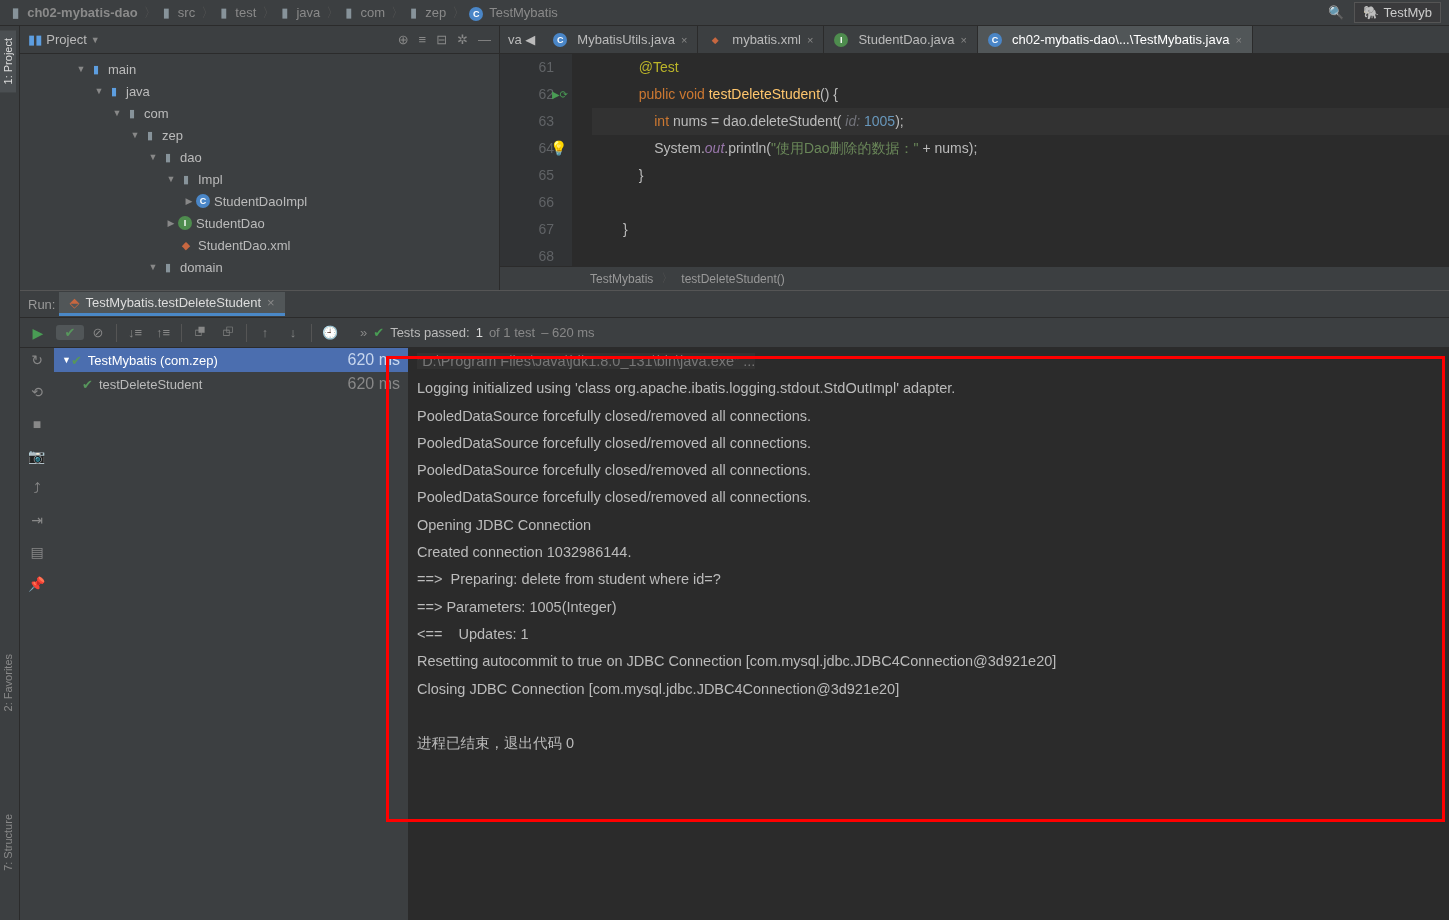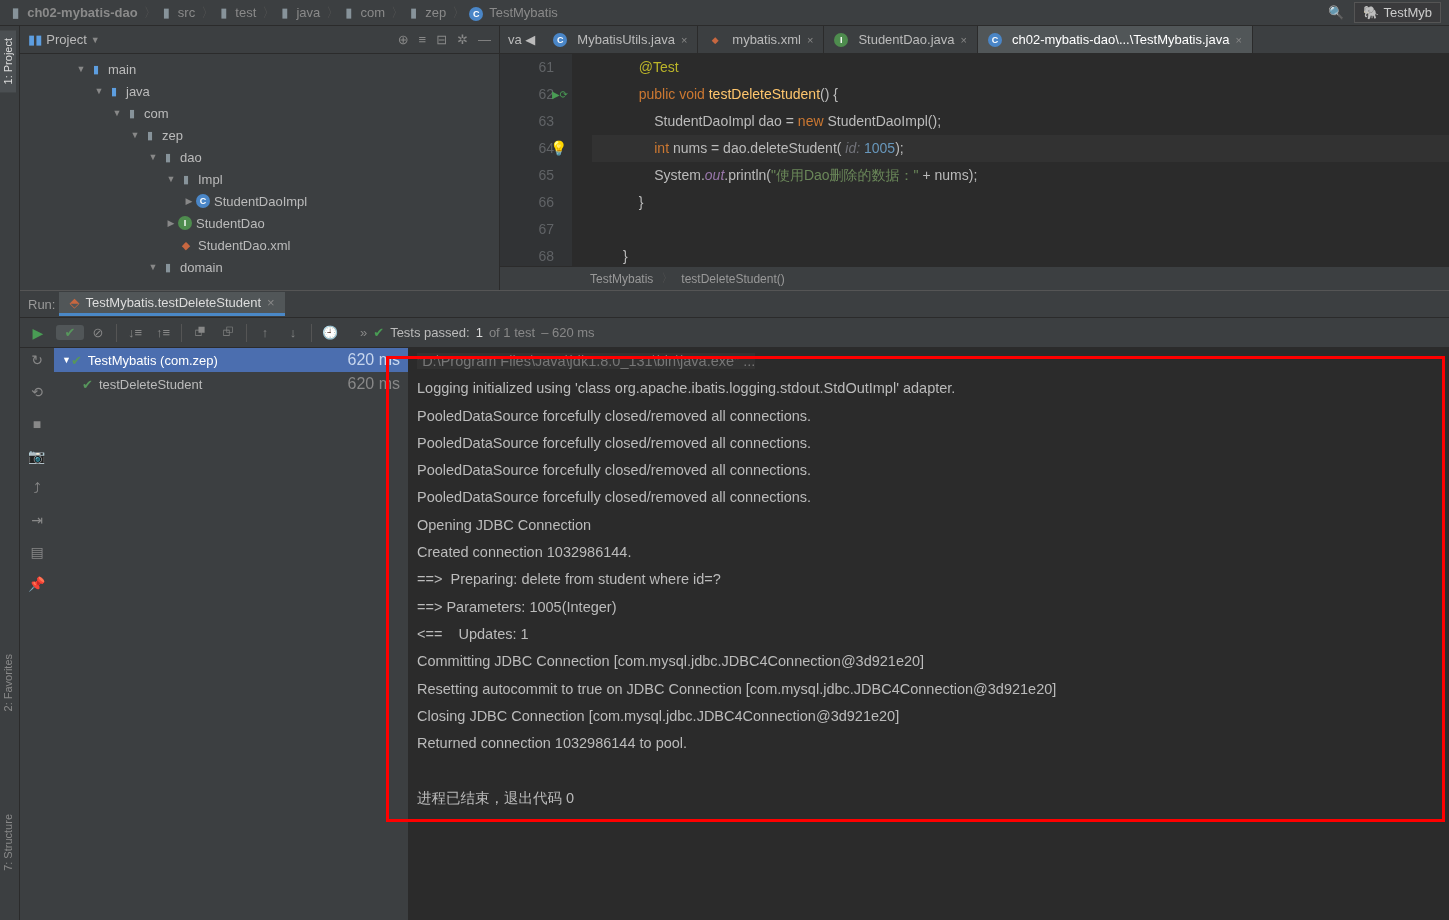--- a/index.html
+++ b/index.html
@@ -224,21 +224,20 @@
           <div class="gl">63</div>
           <div class="gl">64<span class="bulb">💡</span></div>
           <div class="gl">65</div>
           <div class="gl">66</div>
           <div class="gl">67</div>
           <div class="gl">68</div>
         </div>
       <div class="code-lines" id="clines">
           <div class="cl">            <span class="ann">@Test</span></div>
           <div class="cl">            <span class="kw">public void</span> <span class="fn">testDeleteStudent</span>() {</div>
-          <div class="cl">                StudentDaoImpl dao = <span class="kw">new</span> StudentDaoImpl();</div>
           <div class="cl hl">                <span class="kw">int</span> nums = dao.deleteStudent(<span class="param"> id: </span><span class="nm">1005</span>);</div>
           <div class="cl">                System.<span class="fld">out</span>.println(<span class="st">"使用Dao删除的数据："</span> + nums);</div>
           <div class="cl">            }</div>
           <div class="cl"></div>
           <div class="cl">        }</div>
         </div>
     </div>
     <div class="breadcrumb-bar" id="ed-bc">
         <span>TestMybatis</span>
         <span class="bsep">〉</span>
@@ -311,23 +310,21 @@
         <div class="cline">Logging initialized using 'class org.apache.ibatis.logging.stdout.StdOutImpl' adapter.</div>
         <div class="cline">PooledDataSource forcefully closed/removed all connections.</div>
         <div class="cline">PooledDataSource forcefully closed/removed all connections.</div>
         <div class="cline">PooledDataSource forcefully closed/removed all connections.</div>
         <div class="cline">PooledDataSource forcefully closed/removed all connections.</div>
         <div class="cline">Opening JDBC Connection</div>
         <div class="cline">Created connection 1032986144.</div>
         <div class="cline">==&gt;  Preparing: delete from student where id=?</div>
         <div class="cline">==&gt; Parameters: 1005(Integer)</div>
         <div class="cline">&lt;==    Updates: 1</div>
-        <div class="cline">Committing JDBC Connection [com.mysql.jdbc.JDBC4Connection@3d921e20]</div>
         <div class="cline">Resetting autocommit to true on JDBC Connection [com.mysql.jdbc.JDBC4Connection@3d921e20]</div>
         <div class="cline">Closing JDBC Connection [com.mysql.jdbc.JDBC4Connection@3d921e20]</div>
-        <div class="cline">Returned connection 1032986144 to pool.</div>
         <div class="cline">&nbsp;</div>
         <div class="cline">进程已结束，退出代码 0</div>
       </div>
   </div>
 </div>
 
 <div class="red-box" style="left:386px; top:356px; width:1059px; height:466px"></div>
 
 </body></html>

